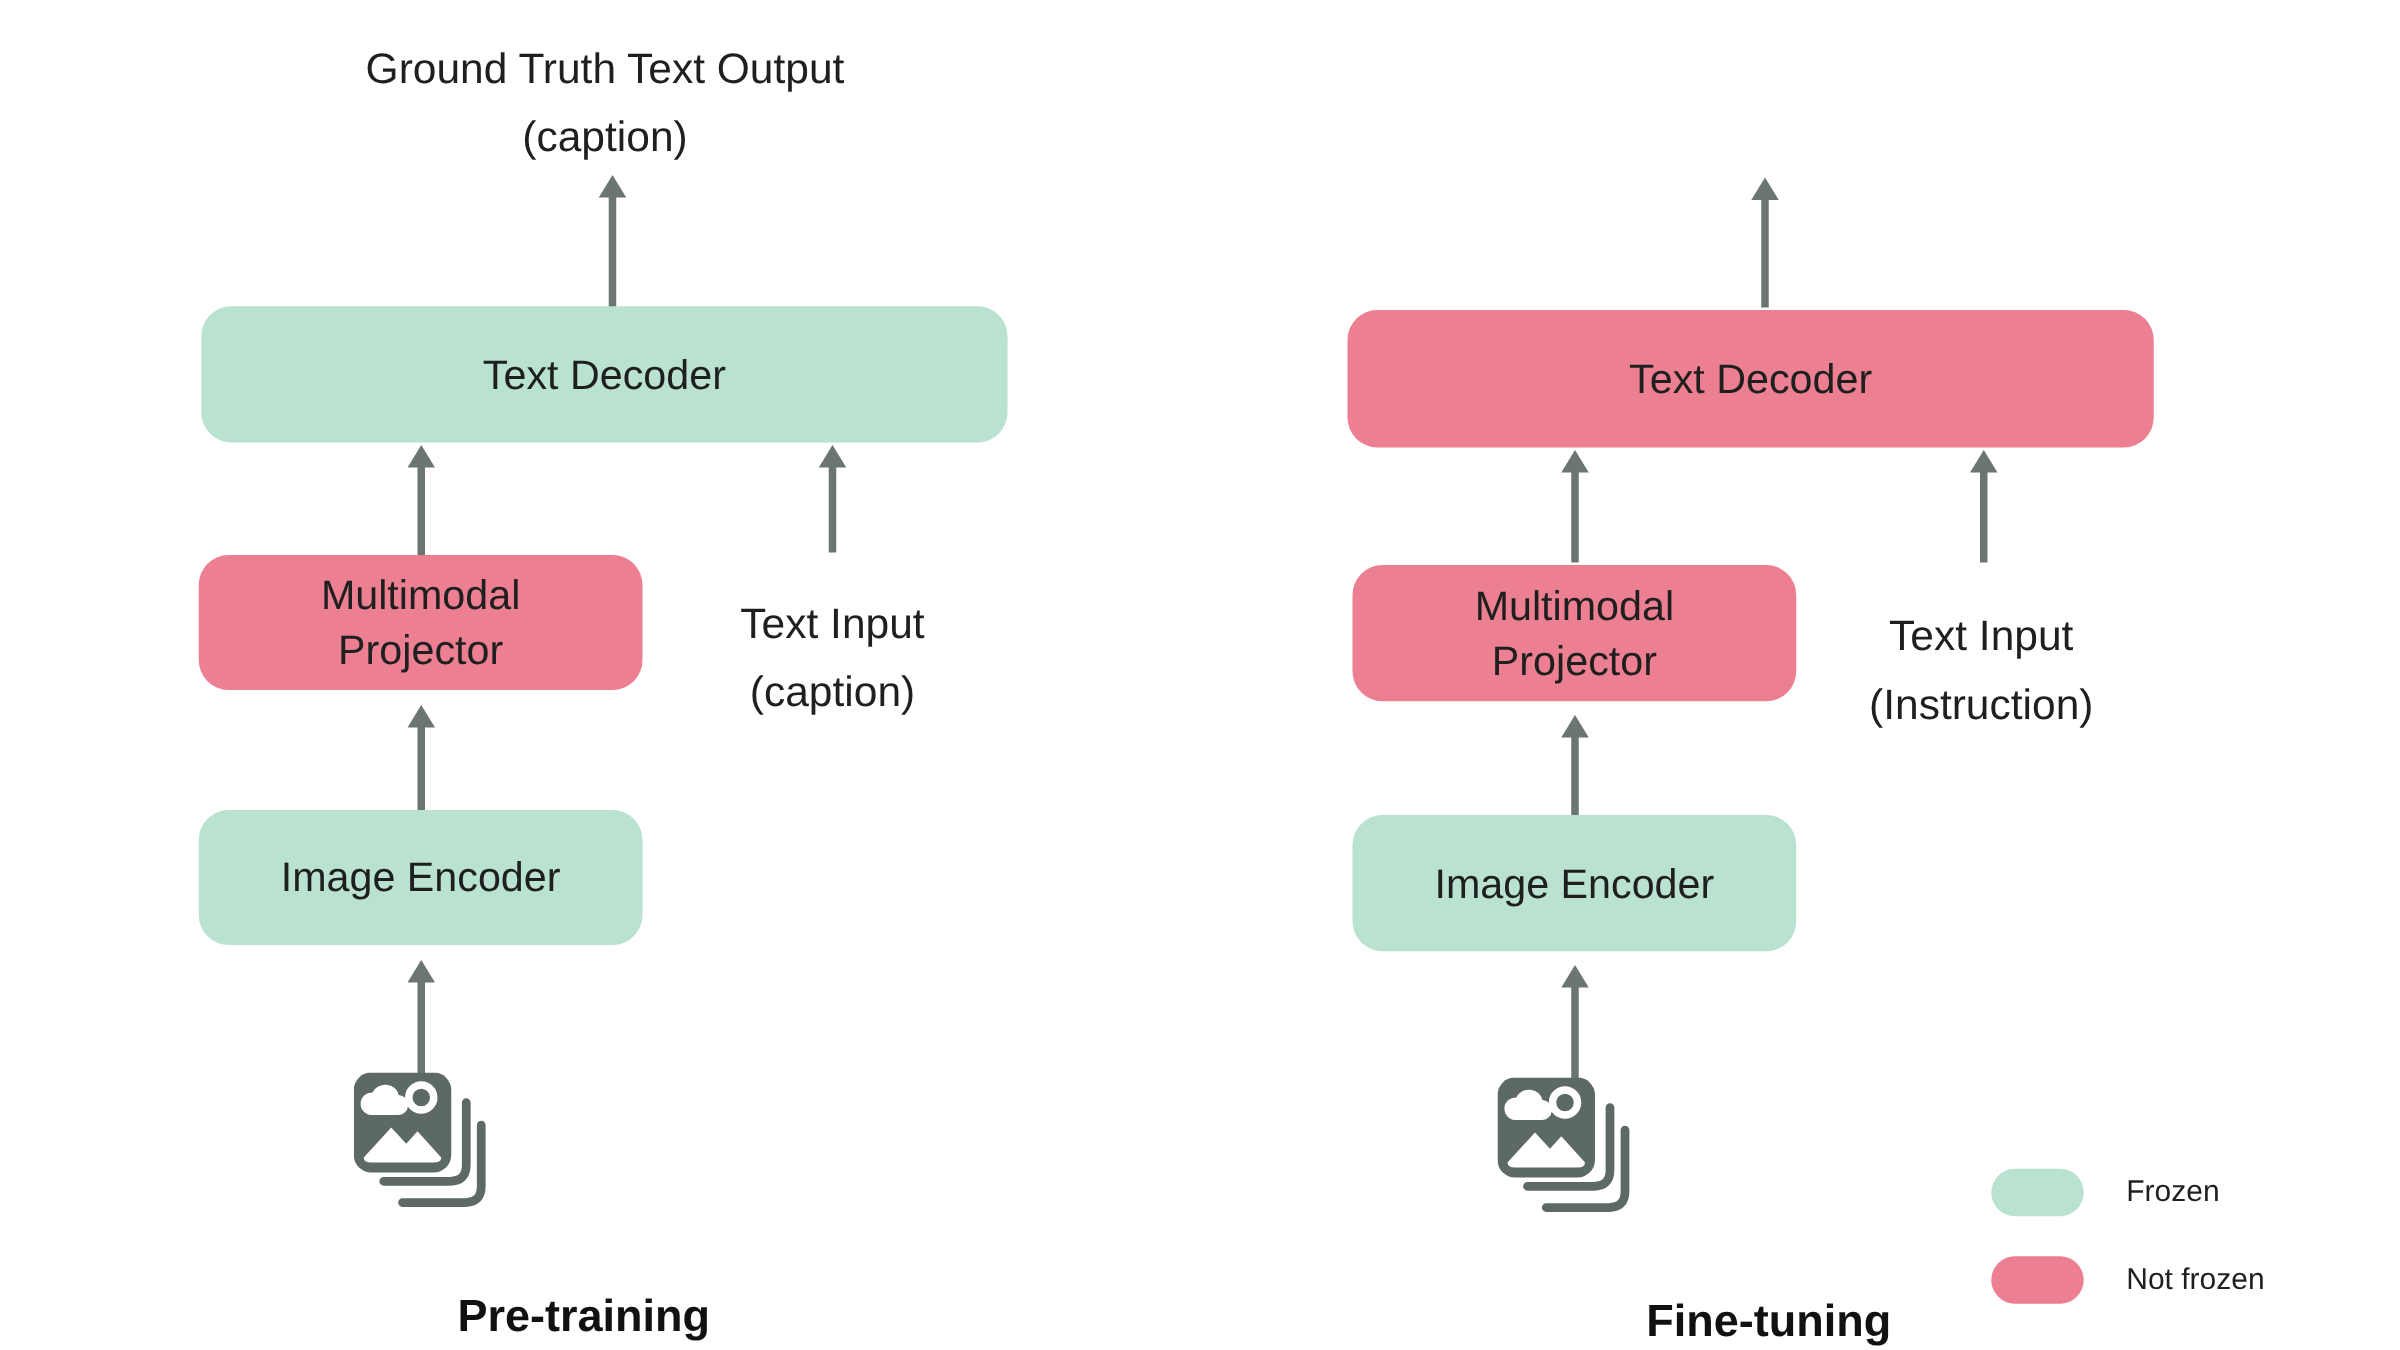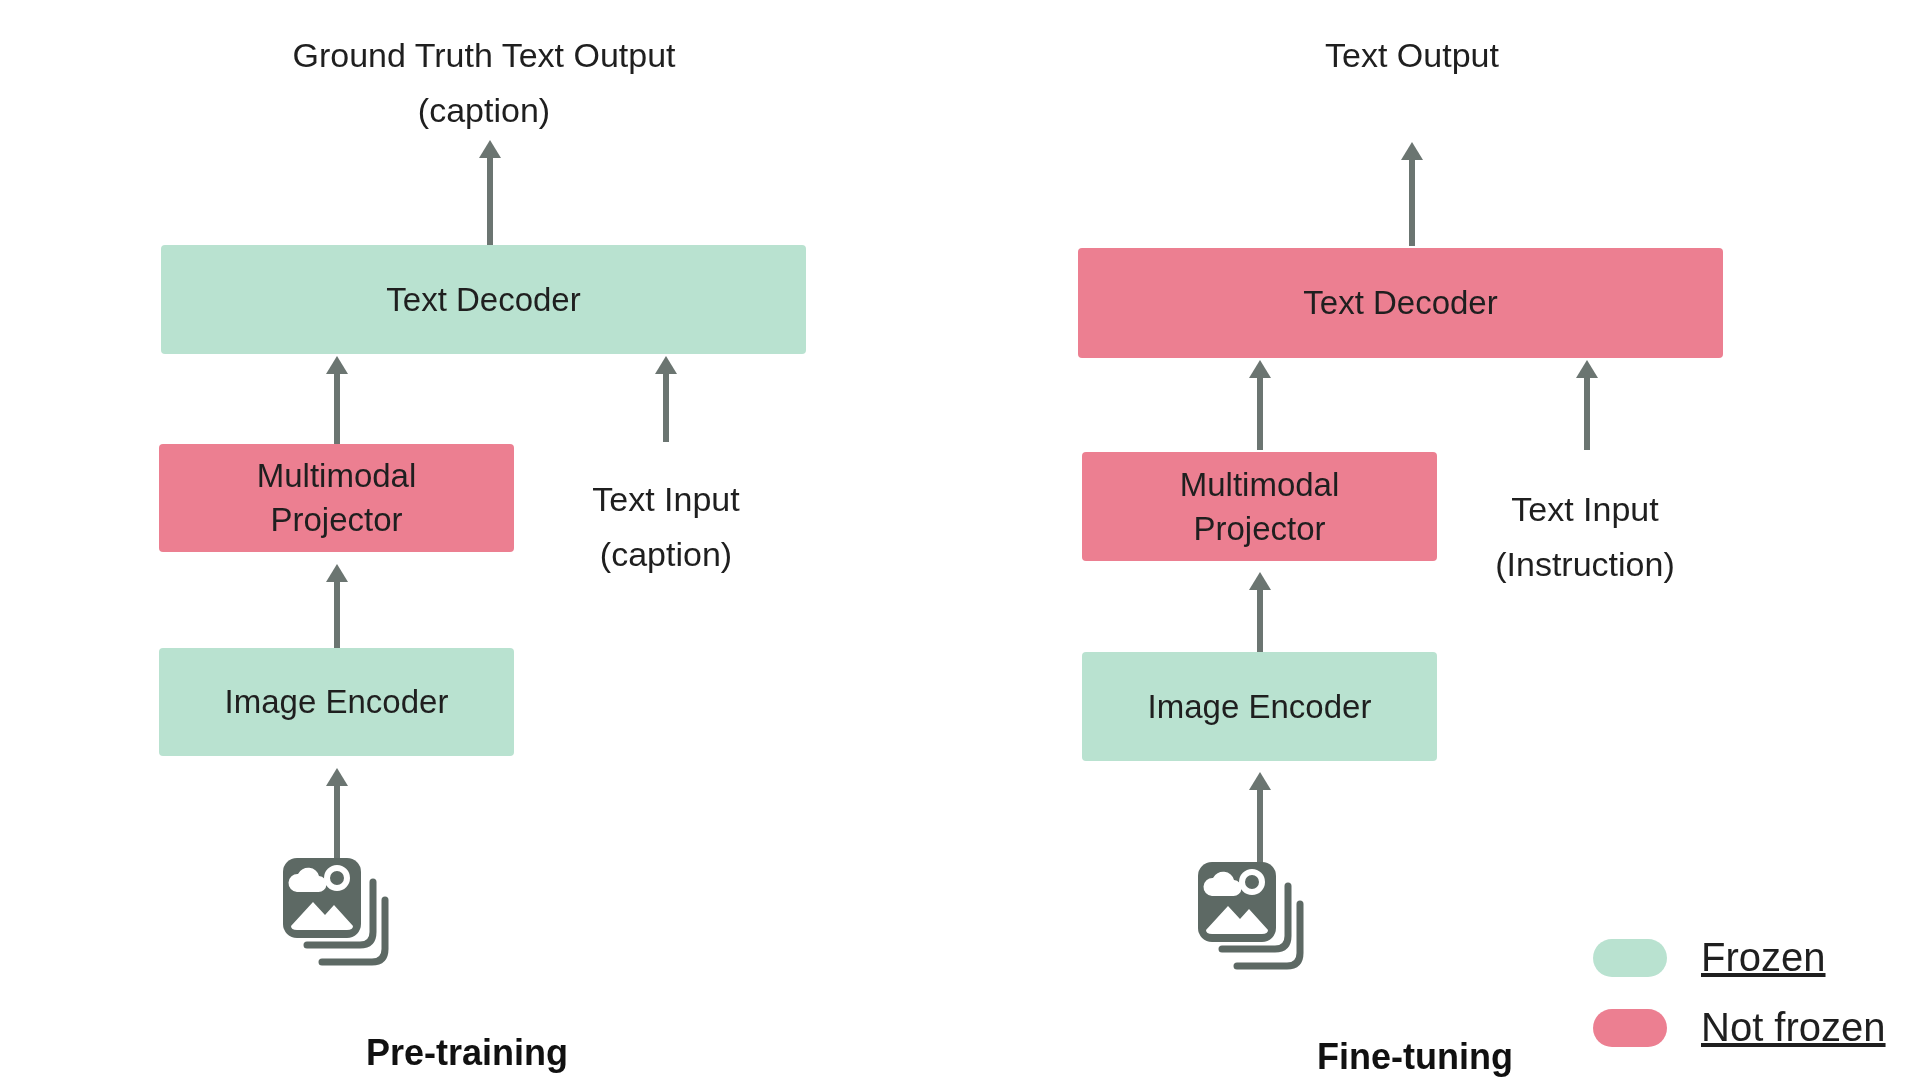--- a/index.html
+++ b/index.html
@@ -3,21 +3,21 @@
 <meta charset="utf-8">
 <style>
   * { margin: 0; padding: 0; box-sizing: border-box; }
   html, body { width: 1920px; height: 1080px; background: #ffffff; overflow: hidden; }
   body { font-family: "Liberation Sans", "DejaVu Sans", sans-serif; color: var(--text, #1f1f1f); }
   .canvas { position: relative; width: 1910px; height: 1080px; background: #ffffff; }
 
   
   .box {
     position: absolute;
-    border-radius: 4px;
+    border-radius: 24px;
     display: flex;
     flex-direction: column;
     align-items: center;
     justify-content: center;
     text-align: center;
     font-size: 33px;
     line-height: 1.32;
     color: var(--text, #1f1f1f);
   }
   .box.frozen { background: var(--frozen, #b9e2d0); }
@@ -55,21 +55,21 @@
   }
 
   
   .img-icon { position: absolute; }
 
   
   .legend-row { position: absolute; display: flex; align-items: center; gap: 34px; }
   .legend-swatch { width: 74px; height: 38px; border-radius: 19px; }
   .legend-swatch.frozen { background: var(--frozen, #b9e2d0); }
   .legend-swatch.notfrozen { background: var(--not-frozen, #ec7f91); }
-  .legend-label { font-size: 40px; color: var(--text, #1f1f1f); white-space: nowrap; text-decoration: underline; }
+  .legend-label { font-size: 24px; color: var(--text, #1f1f1f); white-space: nowrap; }
 </style>
 </head>
 <body>
 
 <div class="canvas">
 
   <div>
 
     <div class="flabel" style="left:162px; top:28px; width:644px;">
       <div>Ground Truth Text Output</div>
@@ -127,21 +127,20 @@
       <path d="M 14 34 a 9 9 0 0 1 1 -18 a 11 10 0 0 1 21 2 a 8 8 0 0 1 -1 16 z" fill="#ffffff"></path>
       <path d="M 8 68 L 30 44 L 42 57 L 51 47 L 70 68 Q 70 72 64 72 H 14 Q 8 72 8 68 Z" fill="#ffffff"></path>
     </svg>
 
     <div class="caption" style="left:167px; top:1008px; width:600px;">Pre-training</div>
   </div>
 
   <div>
 
     <div class="flabel" style="left:1090px; top:28px; width:644px;">
-      <div>Text Output</div>
     </div>
 
     <div class="arrow-up" style="left:1400px; top:142px; height:104px;">
       <div class="head"></div>
       <div class="stem"></div>
     </div>
 
     <div class="box notfrozen" style="left:1078px; top:248px; width:645px; height:110px;">
       <div>Text Decoder</div>
     </div>

